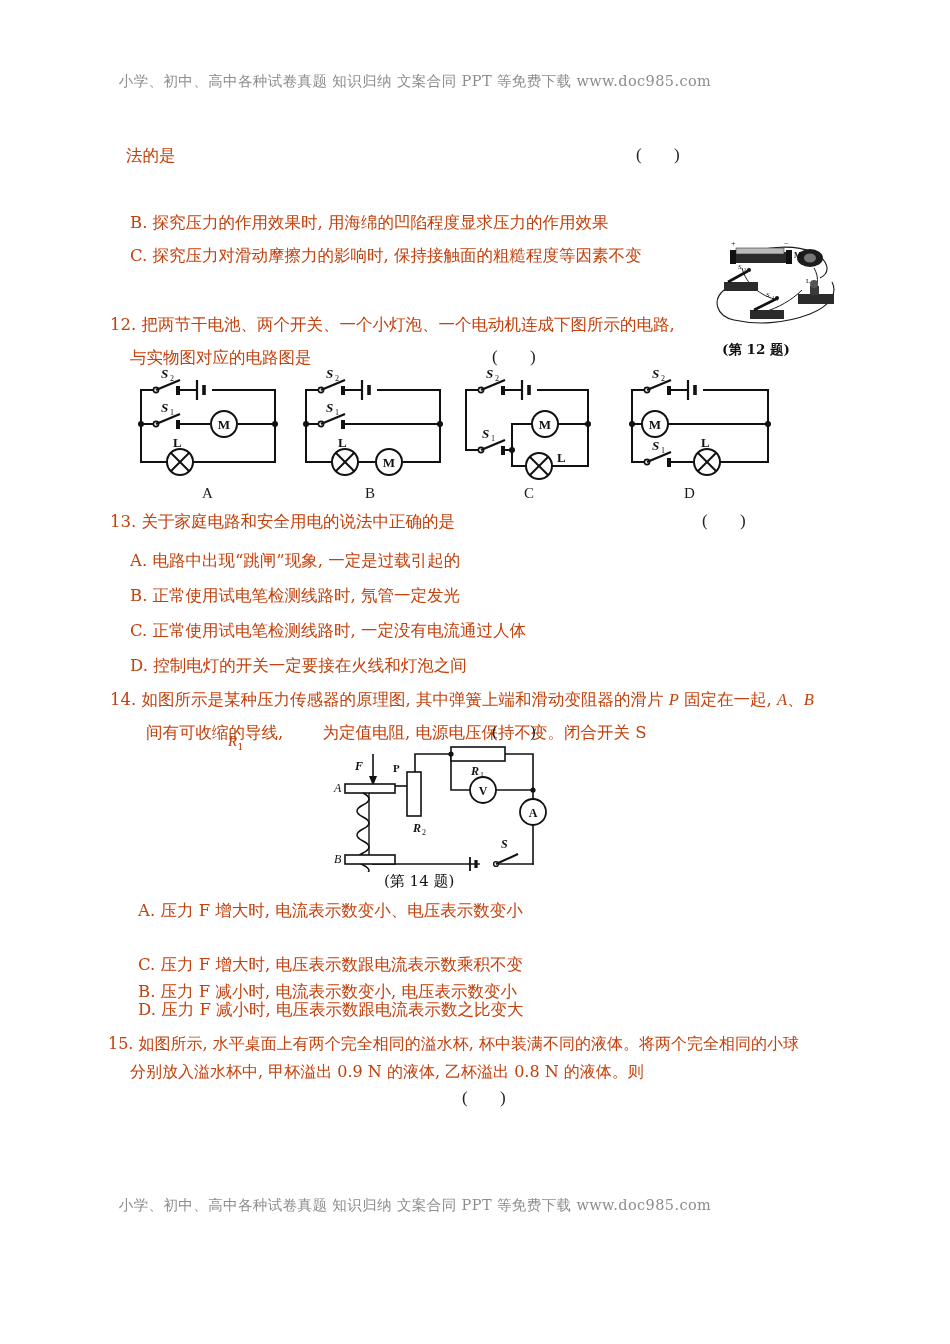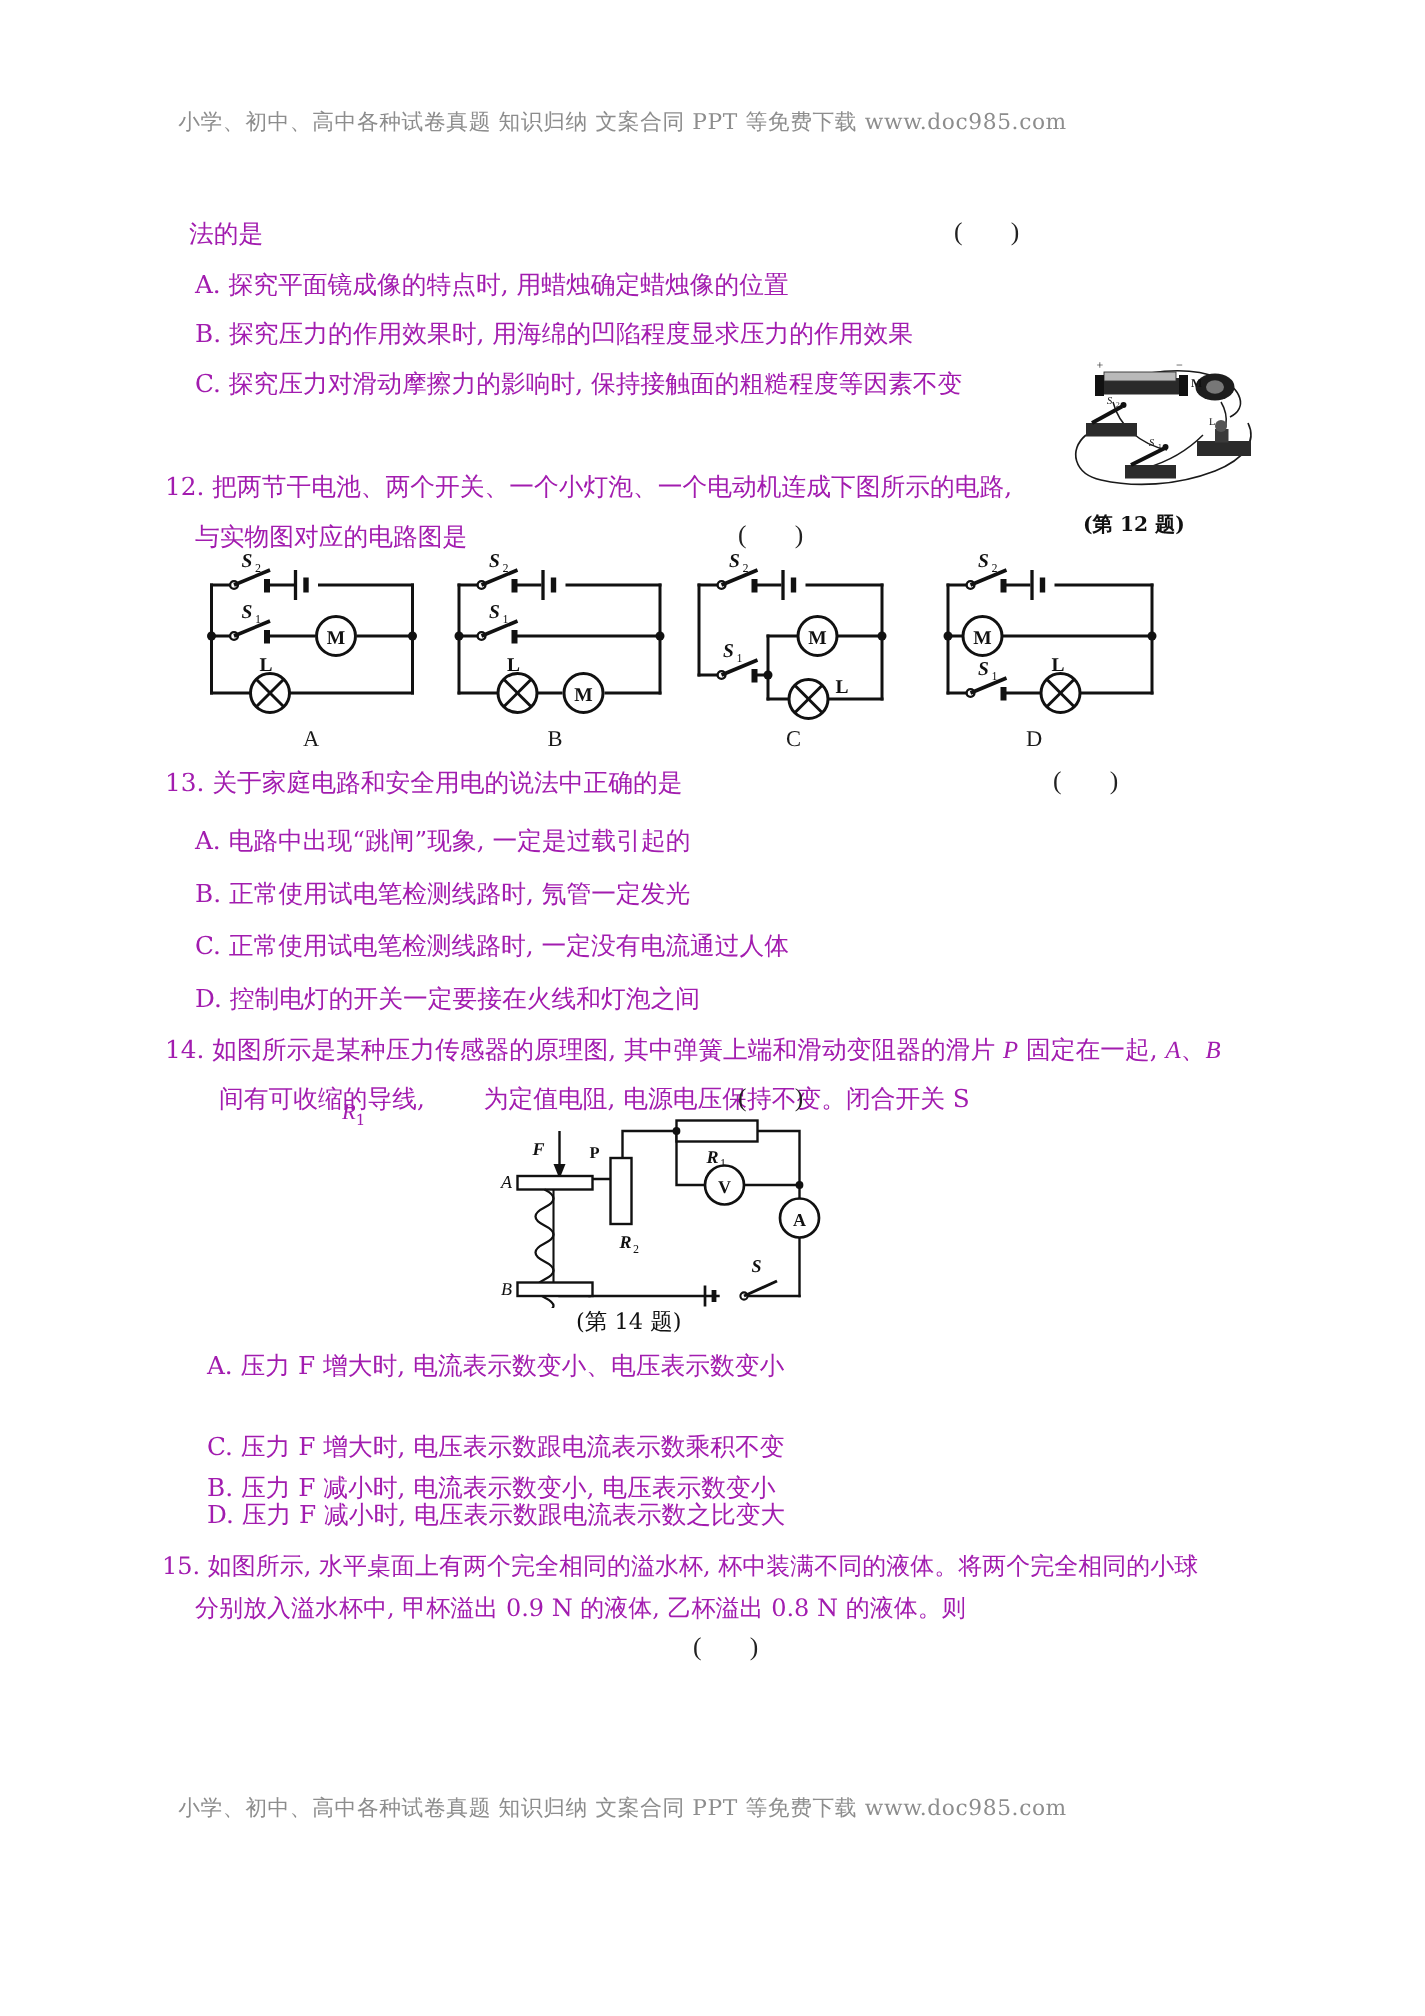--- a/index.html
+++ b/index.html
@@ -36,21 +36,21 @@
   .wm-top { top: 72px; }
   .wm-bottom { top: 1196px; }
 
   
   .tline {
     position: absolute;
     font-size: 16.5px;
     line-height: 20px;
     white-space: nowrap;
     font-family: "DejaVu Serif", "Liberation Serif", serif;
-    color: #a21caf;
+    color: #c2410c;
   }
   .opt { font-size: 16.5px; }
   .paren {
     position: absolute;
     font-size: 17px;
     letter-spacing: 14px;
     color: #222;
     font-family: "Liberation Serif", serif;
   }
   .qnum { font-size: 16.5px; }
@@ -75,21 +75,20 @@
 </head>
 <body>
 
 <div class="page">
 
   <div class="wm wm-top">小学、初中、高中各种试卷真题 知识归纳 文案合同 PPT 等免费下载  www.doc985.com</div>
 
   <div class="tline" style="left:126px; top:146px;">法的是</div>
   <div class="paren" style="left:636px; top:145px;">(    )</div>
 
-  <div class="tline opt" style="left:130px; top:180px;">A. 探究平面镜成像的特点时, 用蜡烛确定蜡烛像的位置</div>
   <div class="tline opt" style="left:130px; top:213px;">B. 探究压力的作用效果时, 用海绵的凹陷程度显求压力的作用效果</div>
   <div class="tline opt" style="left:130px; top:246px;">C. 探究压力对滑动摩擦力的影响时, 保持接触面的粗糙程度等因素不变</div>
 
   <div class="fig" style="left:706px; top:228px;">
     <svg width="140" height="110" viewBox="0 0 140 110">
 
       <path d="M18,62 C6,72 10,88 28,92 C50,97 78,96 104,86 C124,78 132,66 126,54" fill="none" stroke="#1a1a1a" stroke-width="1.1"></path>
       <path d="M30,30 C54,18 88,16 106,24 C122,31 126,44 114,50" fill="none" stroke="#1a1a1a" stroke-width="1.1"></path>
       <path d="M36,40 C40,56 54,68 72,72" fill="none" stroke="#1a1a1a" stroke-width="1"></path>
       <path d="M58,84 C72,80 86,72 96,62" fill="none" stroke="#1a1a1a" stroke-width="1"></path>

